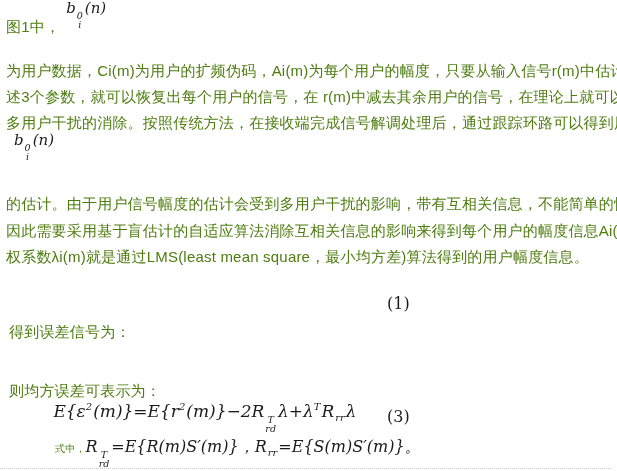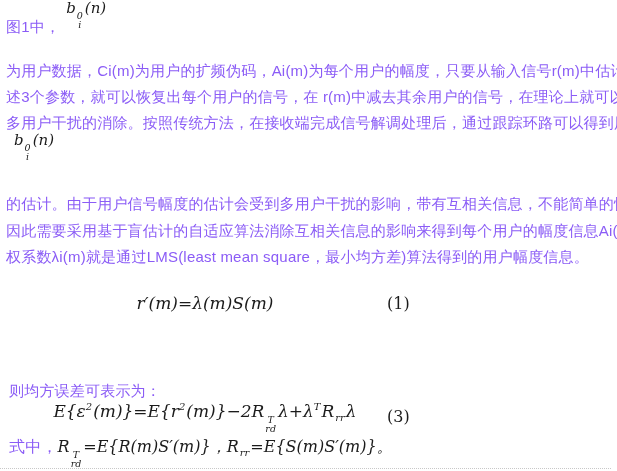--- a/index.html
+++ b/index.html
@@ -2,21 +2,21 @@
 <html><head>
 <meta charset="utf-8">
 <style>
   html,body{margin:0;padding:0;}
   body{
     width:617px;height:471px;background:#ffffff;overflow:hidden;
     font-family:"Liberation Sans","DejaVu Sans",sans-serif;
     color:#3d3d3d;
   }
   .page{position:relative;width:617px;height:471px;background:#ffffff;}
-  .t{font-size:15px;letter-spacing:0.2px;color:#8b5cf6;line-height:19px;}
+  .t{font-size:15px;letter-spacing:0.2px;color:#4d7c0f;line-height:19px;}
   .tline{position:absolute;left:6px;white-space:nowrap;}
   
   .math{
     font-family:"DejaVu Serif","Liberation Serif",serif;
     font-style:italic;color:#1b1b1b;white-space:nowrap;
   }
   .fbig{font-size:15px;}
   .stack{
     display:inline-flex;flex-direction:column;align-items:center;
     font-size:9.5px;line-height:8.5px;vertical-align:-6px;margin:0 2px 0 1px;
@@ -30,21 +30,21 @@
   .line4{position:absolute;left:6px;top:139px;display:flex;align-items:flex-end;height:30px;}
   .line4 .fbig{position:relative;top:-8px;margin-left:8px;}
   .eqrow{position:absolute;left:0;width:410px;text-align:center;font-size:17px;}
   .eqnum{
     position:absolute;left:387px;top:1px;
     font-family:"DejaVu Serif","Liberation Serif",serif;
     font-style:normal;font-size:16px;color:#1b1b1b;
   }
   .lead{position:absolute;left:9px;white-space:nowrap;}
   .footline{position:absolute;left:9px;top:437px;white-space:nowrap;font-size:16px;}
-  .footline .t{font-size:16px;}
+  .footline .t{font-size:10px;margin-left:46px;}
   .bottom-rule{position:absolute;left:0;top:468px;width:611px;border-top:1px dotted #c8c8c8;height:0;}
 </style>
 </head>
 <body>
 
 <div class="page">
 
   <div class="caption">
     <span class="t">图1中，</span>
     <span class="math fbig">
@@ -66,24 +66,24 @@
           <span class="sb">i</span>
         </span><span>(n)</span>
     </span>
   </div>
 
   <div class="t tline" style="top:194px">的估计。由于用户信号幅度的估计会受到多用户干扰的影响，带有互相关信息，不能简单的恢复，</div>
   <div class="t tline" style="top:221px">因此需要采用基于盲估计的自适应算法消除互相关信息的影响来得到每个用户的幅度信息Ai(m)，加</div>
   <div class="t tline" style="top:247px">权系数λi(m)就是通过LMS(least mean square，最小均方差)算法得到的用户幅度信息。</div>
 
   <div class="eqrow" style="top:293px;height:22px">
-    <span class="math">r′(m)=λ(m)S(m)</span>
     <span class="eqnum">(1)</span>
   </div>
 
+  <div class="t lead" style="top:322px">得到误差信号为：</div>
 
 
   <div class="t lead" style="top:381px">则均方误差可表示为：</div>
 
   <div class="eqrow" style="top:401px;height:30px">
     <span class="math"><span>E{ε</span><sup class="s">2</sup><span>(m)}=E{r</span><sup class="s">2</sup><span>(m)}−2R</span><span class="stack">
           <span class="sp">T</span>
           <span class="sb">rd</span>
         </span><span>λ+λ</span><sup class="s">T</sup><span>R</span><sub class="b">rr</sub><span>λ</span></span>
     <span class="eqnum" style="top:6px">(3)</span>

